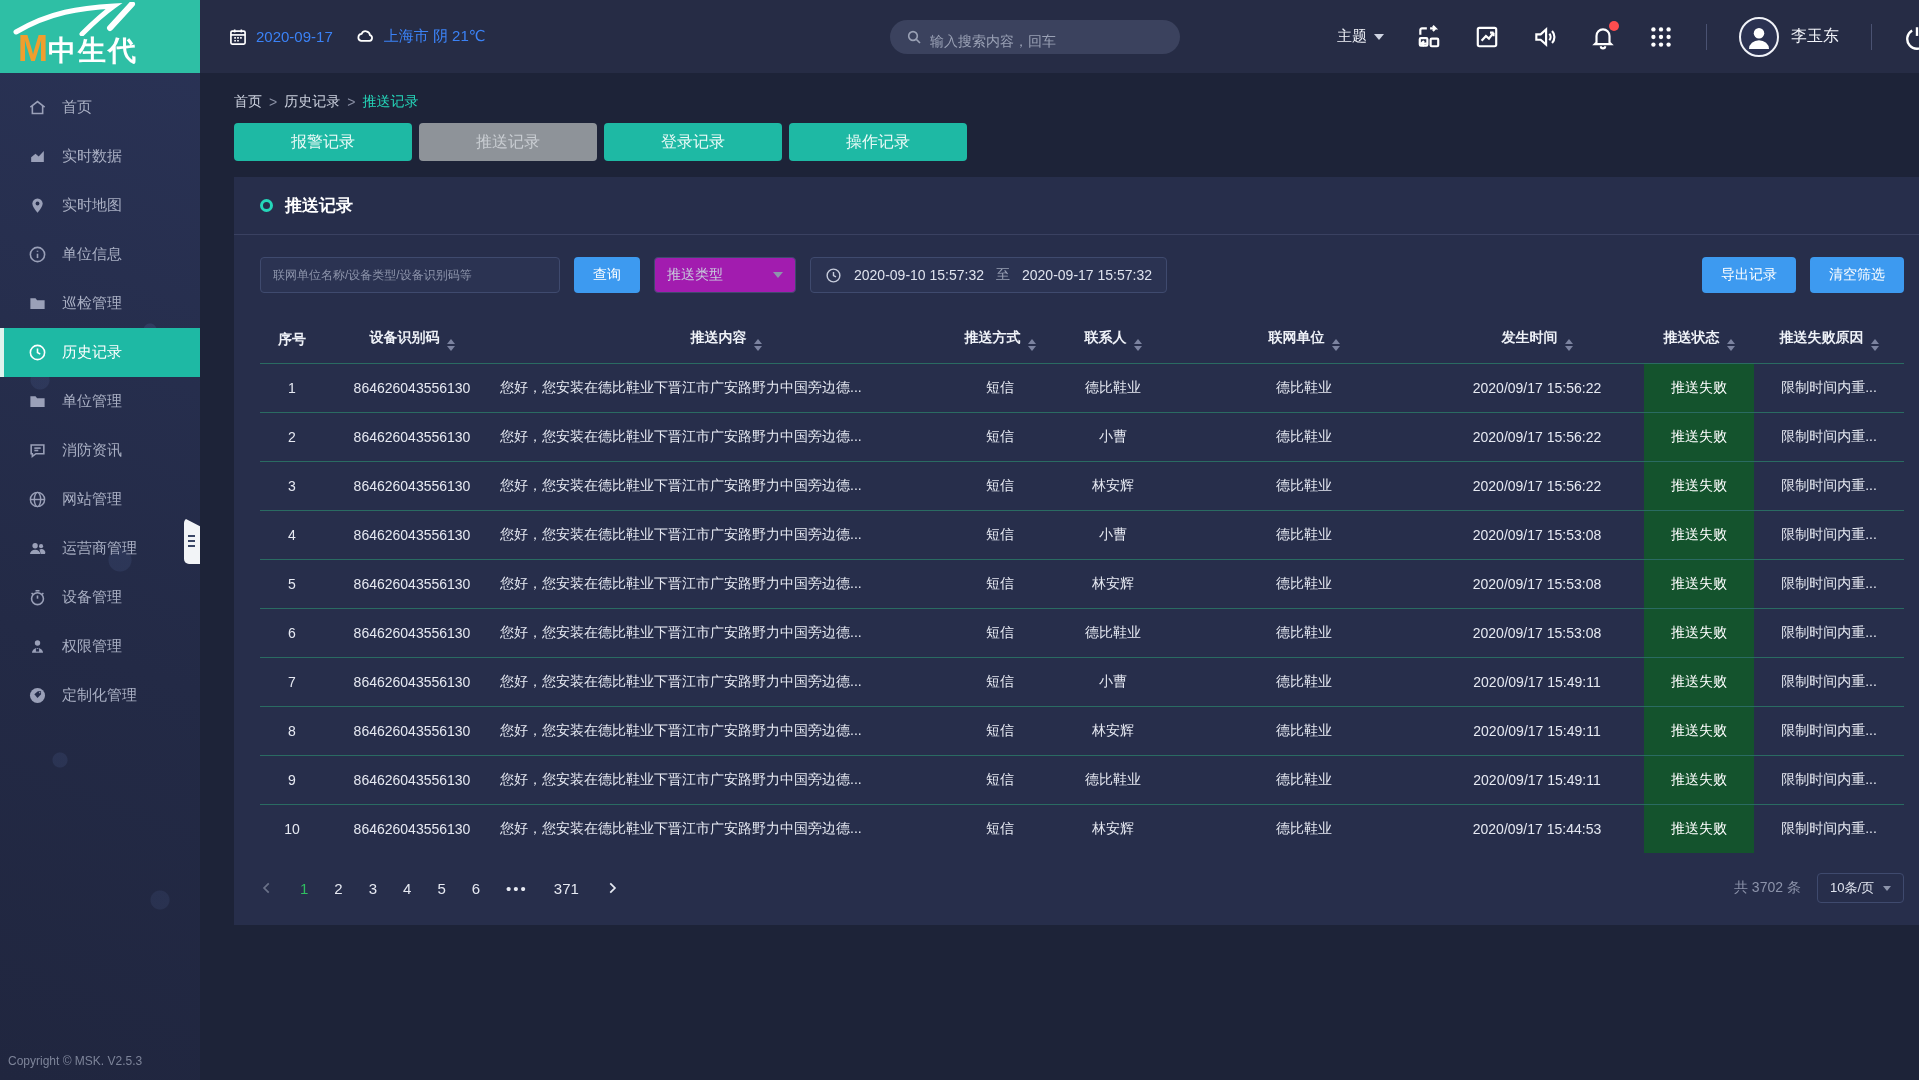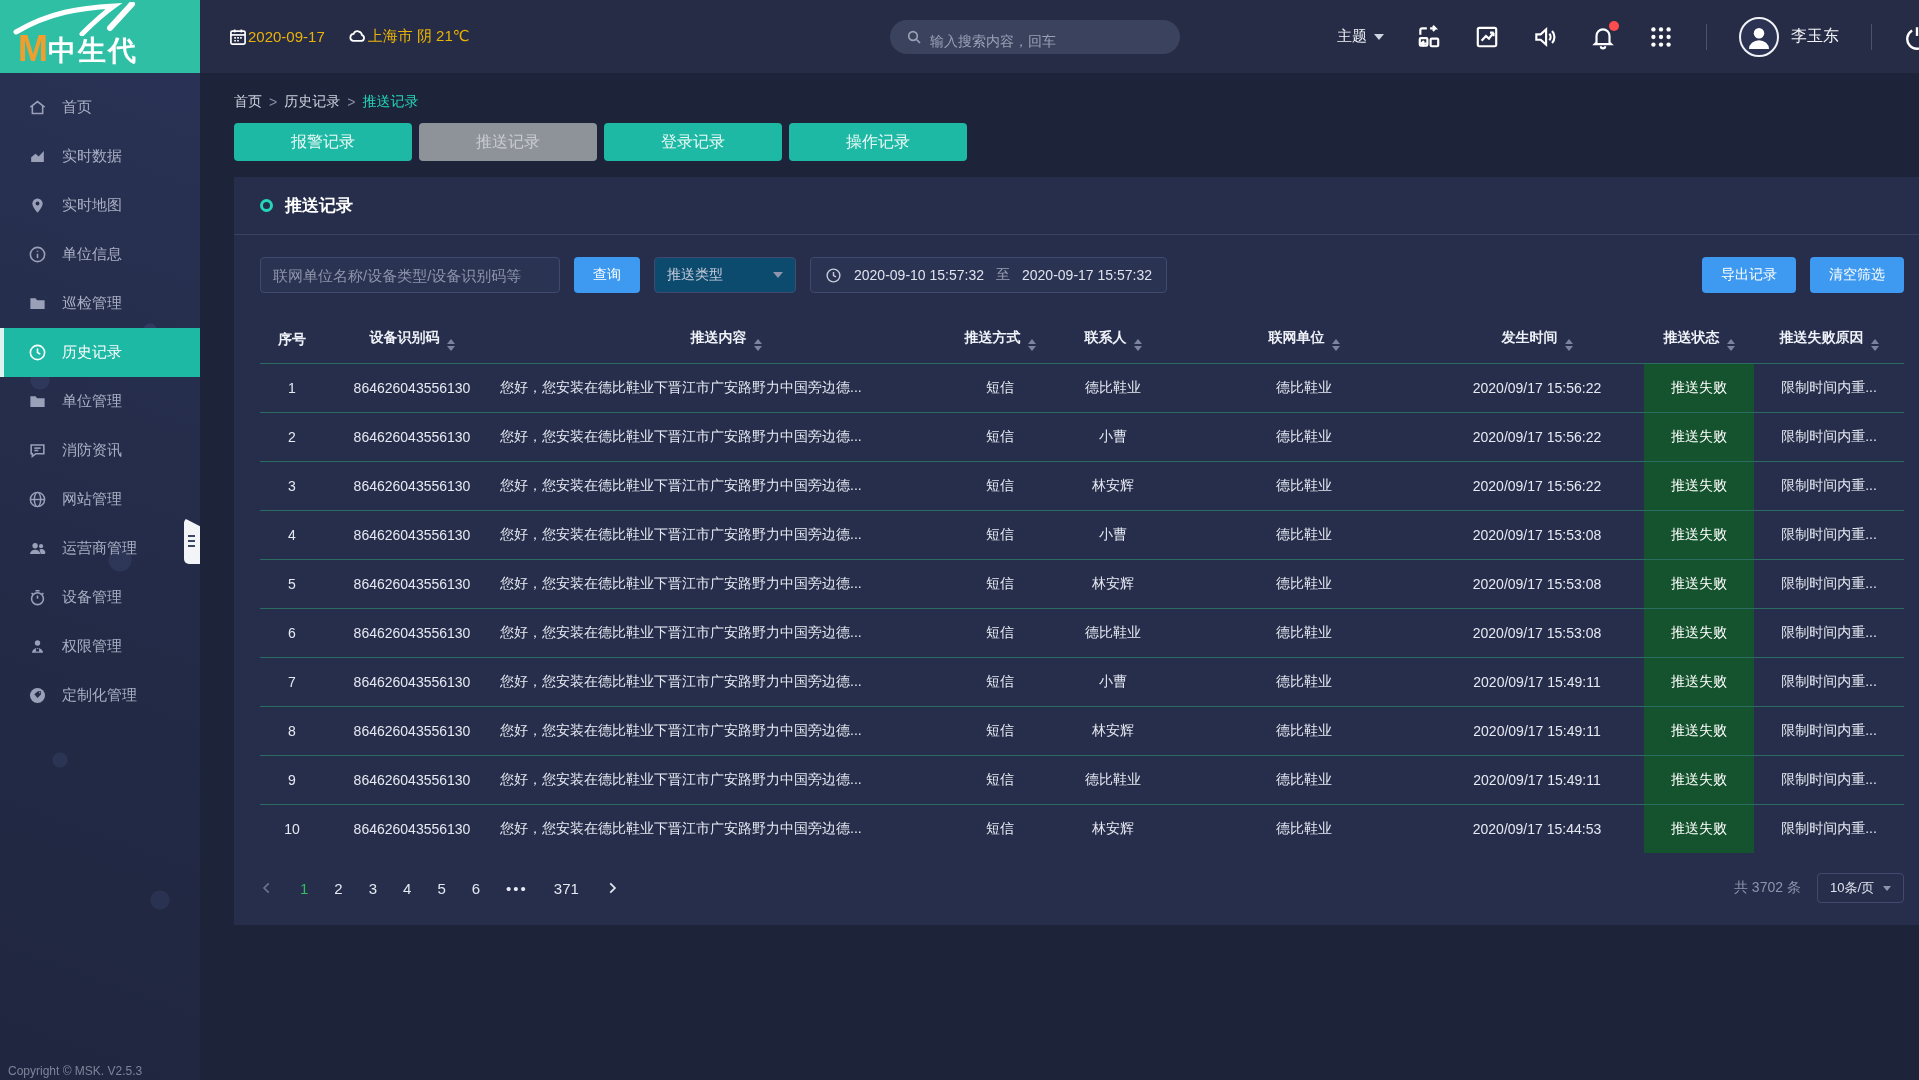--- a/index.html
+++ b/index.html
@@ -24,32 +24,32 @@
   .logo-name { color:#ffffff; font-size:28px; font-weight:bold; letter-spacing:2px; line-height:1.15; }
   .menu { padding-top:10px; }
   .menu-item { height:49px; display:flex; align-items:center; gap:15px; padding-left:27px; color:#a9afc3; font-size:15px; cursor:pointer; }
   .menu-item .mi { width:20px; height:20px; display:inline-flex; align-items:center; justify-content:center; color:#9aa0b8; }
   .menu-item.active { background:#1eb9a4; color:#ffffff; border-left:4px solid #dff3ee; padding-left:23px; }
   .menu-item.active .mi { color:#ffffff; }
   .collapse-handle { position:absolute; right:0; top:518px; width:16px; height:46px; background:#f2f4f7;
     border-radius:5px 0 0 5px; clip-path:polygon(0 0, 100% 18%, 100% 100%, 0 100%); cursor:pointer;
     display:flex; flex-direction:column; justify-content:center; gap:3px; padding-left:4px; }
   .collapse-handle i { display:block; width:7px; height:2px; background:#3a4666; }
-  .copyright { position:absolute; left:8px; bottom:2px; font-size:12px; color:#7d8499; }
+  .copyright { position:absolute; left:8px; bottom:12px; font-size:12px; color:#7d8499; }
 
   
   .main { flex:1; display:flex; flex-direction:column; position:relative;
     background-image:
       radial-gradient(circle at 1640px 260px, rgba(120,150,220,.05) 10px, rgba(120,150,220,0) 11px),
       radial-gradient(circle at 1740px 640px, rgba(120,150,220,.05) 8px, rgba(120,150,220,0) 9px);
   }
 
   
   .topbar { position:relative; height:73px; flex:0 0 73px; background:#262c45; display:flex; align-items:center; padding:0 28px; }
-  .tb-group { display:flex; align-items:center; font-size:15px; color:#eab308; }
+  .tb-group { display:flex; align-items:center; gap:8px; font-size:15px; color:#3b82f6; }
   .tb-left { display:flex; align-items:center; gap:22px; }
   .search-pill { position:absolute; left:690px; width:290px; height:34px; background:#3b425e; border-radius:17px;
     display:flex; align-items:center; gap:8px; padding:0 16px; }
   .search-pill input { flex:1; background:transparent; border:none; outline:none; color:#c7ccdc; font-size:14px; font-family:inherit;margin-top:8px; }
   .search-pill input::placeholder { color:#9aa1b5; }
   .tb-right { margin-left:auto; display:flex; align-items:center; gap:32px; }
   .theme-btn { display:flex; align-items:center; gap:7px; font-size:15px; color:#f0f2f8; cursor:pointer; }
   .caret-down { width:0; height:0; border-left:5px solid transparent; border-right:5px solid transparent; border-top:6px solid #cfd4e2; }
   .tb-icon { width:26px; height:26px; color:#ffffff; cursor:pointer; position:relative; display:inline-flex; }
   .tb-sep { width:1px; height:26px; background:#4a5272; }
@@ -72,25 +72,25 @@
 
   
   .panel { margin:16px 28px 0 34px; background:#272e4b; padding-bottom:14px; }
   .section-header { display:flex; align-items:center; gap:12px; height:58px; padding:0 26px; border-bottom:1px solid #3a4161; }
   .section-dot { width:13px; height:13px; border:3px solid #25d6b9; border-radius:50%; }
   .section-title { font-size:17px; font-weight:bold; color:#ffffff; }
 
   
   .filter-bar { display:flex; align-items:center; gap:14px; padding:22px 26px 20px; }
   .f-input { width:300px; height:36px; background:#2b3352; border:1px solid #3f4a6e; border-radius:4px;
-    color:#c7ccdc; padding:0 12px; font-size:15px; outline:none; font-family:inherit; }
+    color:#c7ccdc; padding:0 12px; font-size:12px; outline:none; font-family:inherit; }
   .f-input::placeholder { color:#8d94ab; }
   .btn-blue { height:36px; padding:0 19px; background:#3d9af0; border:none; border-radius:4px; color:#ffffff;
     font-size:14px; cursor:pointer; font-family:inherit; }
-  .f-select { width:142px; height:36px; background:#0c4a6e; border:1px solid #3f4a6e; border-radius:4px;
+  .f-select { width:142px; height:36px; background:#a21caf; border:1px solid #3f4a6e; border-radius:4px;
     display:flex; align-items:center; justify-content:space-between; padding:0 12px; color:#c7ccdc; font-size:14px; cursor:pointer; }
   .f-select .caret-down { border-top-color:#8d94ab; }
   .daterange { height:36px; background:#2b3352; border:1px solid #3f4a6e; border-radius:4px;
     display:flex; align-items:center; gap:12px; padding:0 14px; color:#dfe3ee; font-size:14px; cursor:pointer; }
   .daterange .to { color:#9aa1b5; }
   .f-right { margin-left:auto; display:flex; gap:14px; }
 
   
   .tbl { width:calc(100% - 52px); margin:4px 26px 0; border-collapse:collapse; table-layout:fixed; }
   .tbl th { height:46px; font-size:14px; font-weight:bold; color:#eef1f7; white-space:nowrap; }

